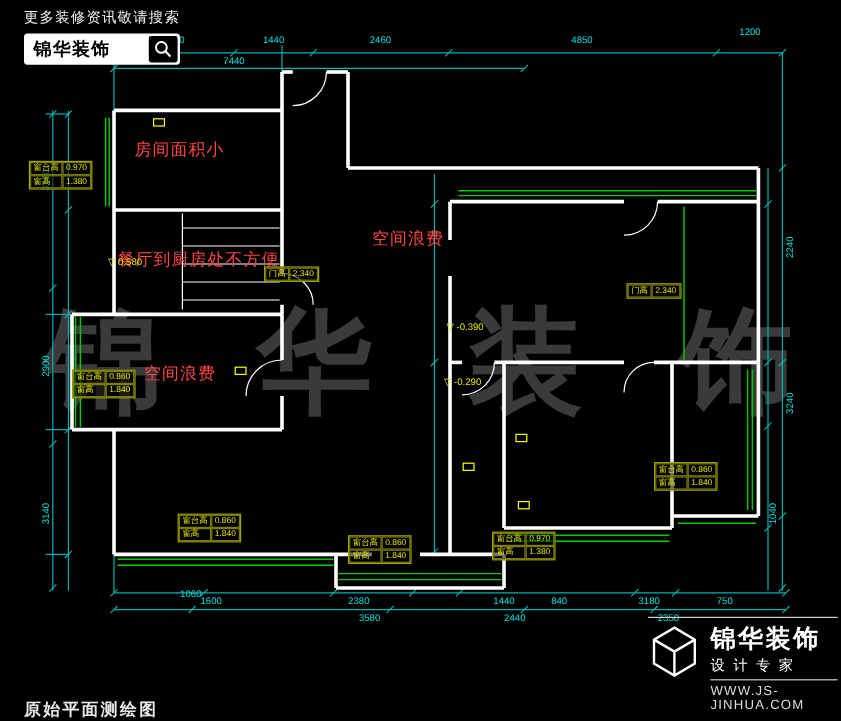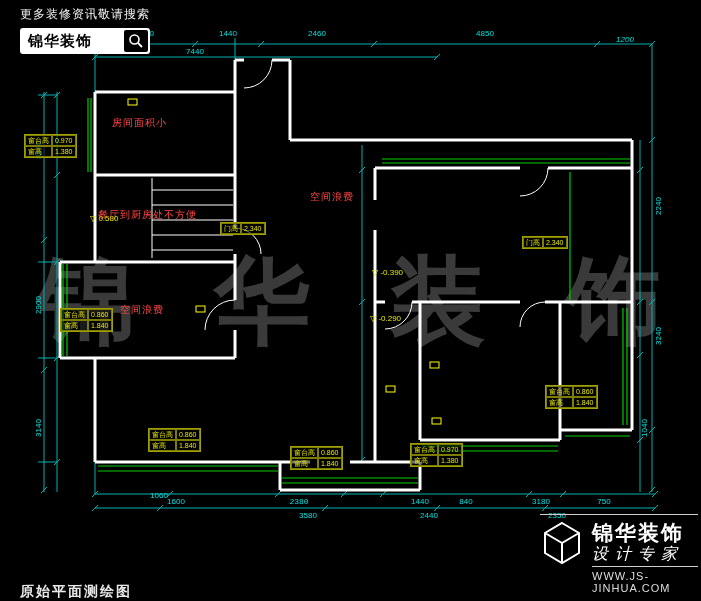--- a/index.html
+++ b/index.html
@@ -14,34 +14,34 @@
   #brand-search{width:24px;height:22px;background:#000;border-radius:2px;display:flex;
                 align-items:center;justify-content:center;margin-left:auto;margin-right:2px;}
   
   #watermark{position:absolute;left:38px;top:238px;z-index:1;color:#414141;opacity:.9;
              font-size:96px;font-weight:bold;letter-spacing:28px;white-space:nowrap;
              font-family:"Liberation Serif","DejaVu Serif",serif;}
   
   #plan-svg{position:absolute;left:0;top:0;z-index:2;}
   #labels-layer{position:absolute;left:0;top:0;width:701px;height:601px;z-index:3;pointer-events:none;}
   .dim-label{position:absolute;color:#00e0e0;font-size:8px;white-space:nowrap;}
-  .note{position:absolute;color:#ff4545;font-size:10px;white-space:nowrap;letter-spacing:1px;}
+  .note{position:absolute;color:#ff4545;font-size:14px;white-space:nowrap;letter-spacing:1px;}
   .level{position:absolute;color:#e8e800;font-size:8px;white-space:nowrap;}
   .tag{position:absolute;display:grid;grid-template-columns:auto auto;width:max-content;
        border:1px solid #a0a000;background:rgba(0,0,0,.55);}
   .tag-cell{border:0.5px solid #7d7d00;padding:0 2px;font-size:7px;line-height:9px;color:#e8e800;white-space:nowrap;}
   
   #title-block{position:absolute;left:20px;top:583px;z-index:5;color:#e8e8e8;font-weight:bold;
                font-size:14px;letter-spacing:2px;border-bottom:1px solid #bbb;padding-bottom:4px;}
   
   #logo-block{position:absolute;left:540px;top:514px;width:158px;z-index:5;border-top:1px solid #cfcfcf;
               padding-top:6px;display:flex;gap:8px;color:#fff;}
   #logo-texts{display:flex;flex-direction:column;}
   #logo-brand{font-size:21px;font-weight:bold;letter-spacing:2px;line-height:24px;}
-  #logo-tagline{font-size:16px;letter-spacing:7px;line-height:18px;font-style:italic;}
+  #logo-tagline{font-size:12px;letter-spacing:7px;line-height:18px;}
   #logo-url{font-size:11px;letter-spacing:1px;color:#ddd;border-top:1px solid #cfcfcf;
             margin-top:3px;padding-top:3px;}
 </style>
 </head>
 <body>
 
 <div id="page">
 
   <div id="header">
     <div id="tagline">更多装修资讯敬请搜索</div>
@@ -161,24 +161,24 @@
       <rect x="430" y="362" width="9" height="6"></rect>
       <rect x="432" y="418" width="9" height="6"></rect>
     </g>
   </svg>
 
   <div id="labels-layer">
       <div class="dim-label" style="left: 145px; top: 33px; transform: translate(-50%, -50%) rotate(0deg);">2160</div>
       <div class="dim-label" style="left: 228px; top: 33px; transform: translate(-50%, -50%) rotate(0deg);">1440</div>
       <div class="dim-label" style="left: 317px; top: 33px; transform: translate(-50%, -50%) rotate(0deg);">2460</div>
       <div class="dim-label" style="left: 485px; top: 33px; transform: translate(-50%, -50%) rotate(0deg);">4850</div>
-      <div class="dim-label" style="left: 625px; top: 39px; transform: translate(-50%, -50%) rotate(0deg); font-style: italic;">1200</div>
+      <div class="dim-label" style="left: 625px; top: 27px; transform: translate(-50%, -50%) rotate(0deg);">1200</div>
       <div class="dim-label" style="left: 195px; top: 51px; transform: translate(-50%, -50%) rotate(0deg);">7440</div>
       <div class="dim-label" style="left: 176px; top: 501px; transform: translate(-50%, -50%) rotate(0deg);">1600</div>
-      <div class="dim-label" style="left: 299px; top: 501px; transform: translate(-50%, -50%) rotate(0deg); font-family: Liberation Mono, monospace;">2380</div>
+      <div class="dim-label" style="left: 299px; top: 501px; transform: translate(-50%, -50%) rotate(0deg);">2380</div>
       <div class="dim-label" style="left: 420px; top: 501px; transform: translate(-50%, -50%) rotate(0deg);">1440</div>
       <div class="dim-label" style="left: 466px; top: 501px; transform: translate(-50%, -50%) rotate(0deg);">840</div>
       <div class="dim-label" style="left: 541px; top: 501px; transform: translate(-50%, -50%) rotate(0deg);">3180</div>
       <div class="dim-label" style="left: 604px; top: 501px; transform: translate(-50%, -50%) rotate(0deg);">750</div>
       <div class="dim-label" style="left: 159px; top: 495px; transform: translate(-50%, -50%) rotate(0deg);">1060</div>
       <div class="dim-label" style="left: 308px; top: 515px; transform: translate(-50%, -50%) rotate(0deg);">3580</div>
       <div class="dim-label" style="left: 429px; top: 515px; transform: translate(-50%, -50%) rotate(0deg);">2440</div>
       <div class="dim-label" style="left: 557px; top: 515px; transform: translate(-50%, -50%) rotate(0deg);">2350</div>
       <div class="dim-label" style="left: 38px; top: 150px; transform: translate(-50%, -50%) rotate(-90deg);">3140</div>
       <div class="dim-label" style="left: 38px; top: 305px; transform: translate(-50%, -50%) rotate(-90deg);">2900</div>

